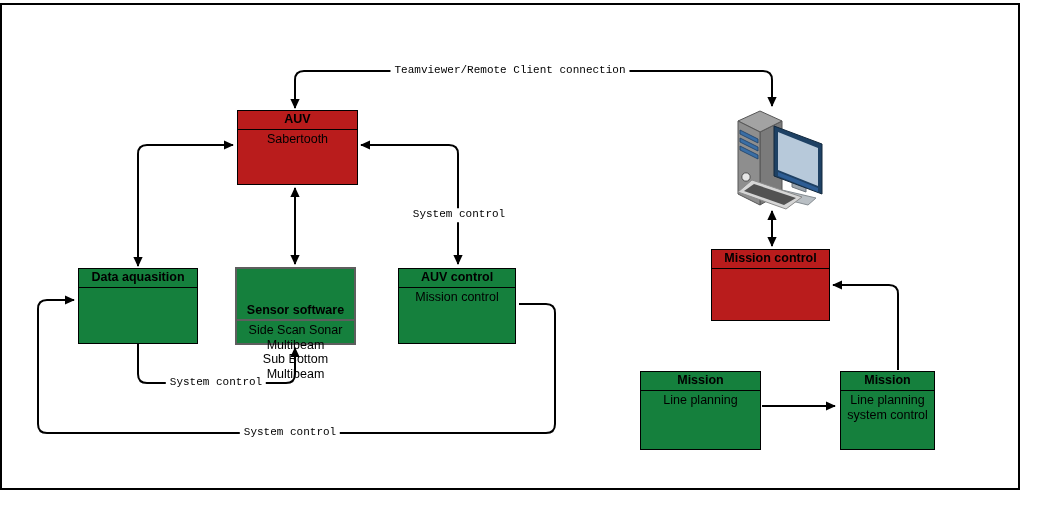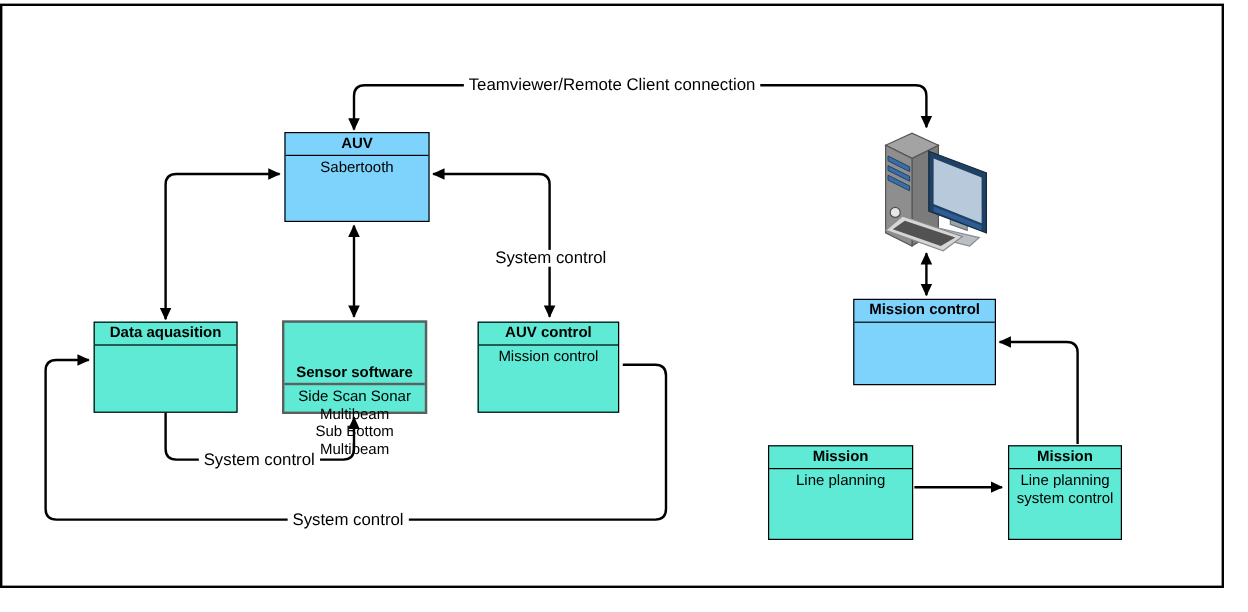--- a/index.html
+++ b/index.html
@@ -2,30 +2,30 @@
 <html><head>
 <meta charset="utf-8">
 <style>
   html,body{margin:0;padding:0;background:#fff;}
   #canvas{
     position:relative;width:1040px;height:510px;background:#ffffff;overflow:hidden;
     font-family:"Liberation Sans","DejaVu Sans",sans-serif;color:#000;
   }
   #frame{position:absolute;left:0;top:3px;width:1016px;height:483px;border:2px solid #000;}
   #wires{position:absolute;left:0;top:0;width:1040px;height:510px;z-index:1;}
-  .dbox{position:absolute;z-index:2;box-sizing:border-box;background:#5eead4;border:1.6px solid #000;text-align:center;font-size:12.5px;}
+  .dbox{position:absolute;z-index:2;box-sizing:border-box;background:#15803d;border:1.6px solid #000;text-align:center;font-size:12.5px;}
   .dbox .hdr{font-weight:bold;height:18px;line-height:17px;border-bottom:1.6px solid #000;overflow:hidden;}
   .dbox .bd{padding-top:2px;line-height:14.6px;}
-  .gray{background:#7dd3fc;}
+  .gray{background:#b91c1c;}
   .sensor{border:2px solid #5E5E5E;}
   .sensor .hdr{border-bottom:2px solid #5E5E5E;height:17px;line-height:16px;margin-top:33px;}
   .elabel{
     position:absolute;z-index:3;transform:translate(-50%,-50%);
-    background:#ffffff;padding:0 4px;font-size:14px;line-height:13.5px;
-    text-align:right;white-space:nowrap;
+    background:#ffffff;padding:0 4px;font-size:11px;line-height:13.5px;
+    text-align:right;white-space:nowrap;font-family:Liberation Mono, monospace;
   }
   #computer{position:absolute;left:716px;top:106px;width:112px;height:106px;z-index:2;}
 </style>
 </head>
 <body>
 
 <div id="canvas">
 
   <div id="frame"></div>
 

